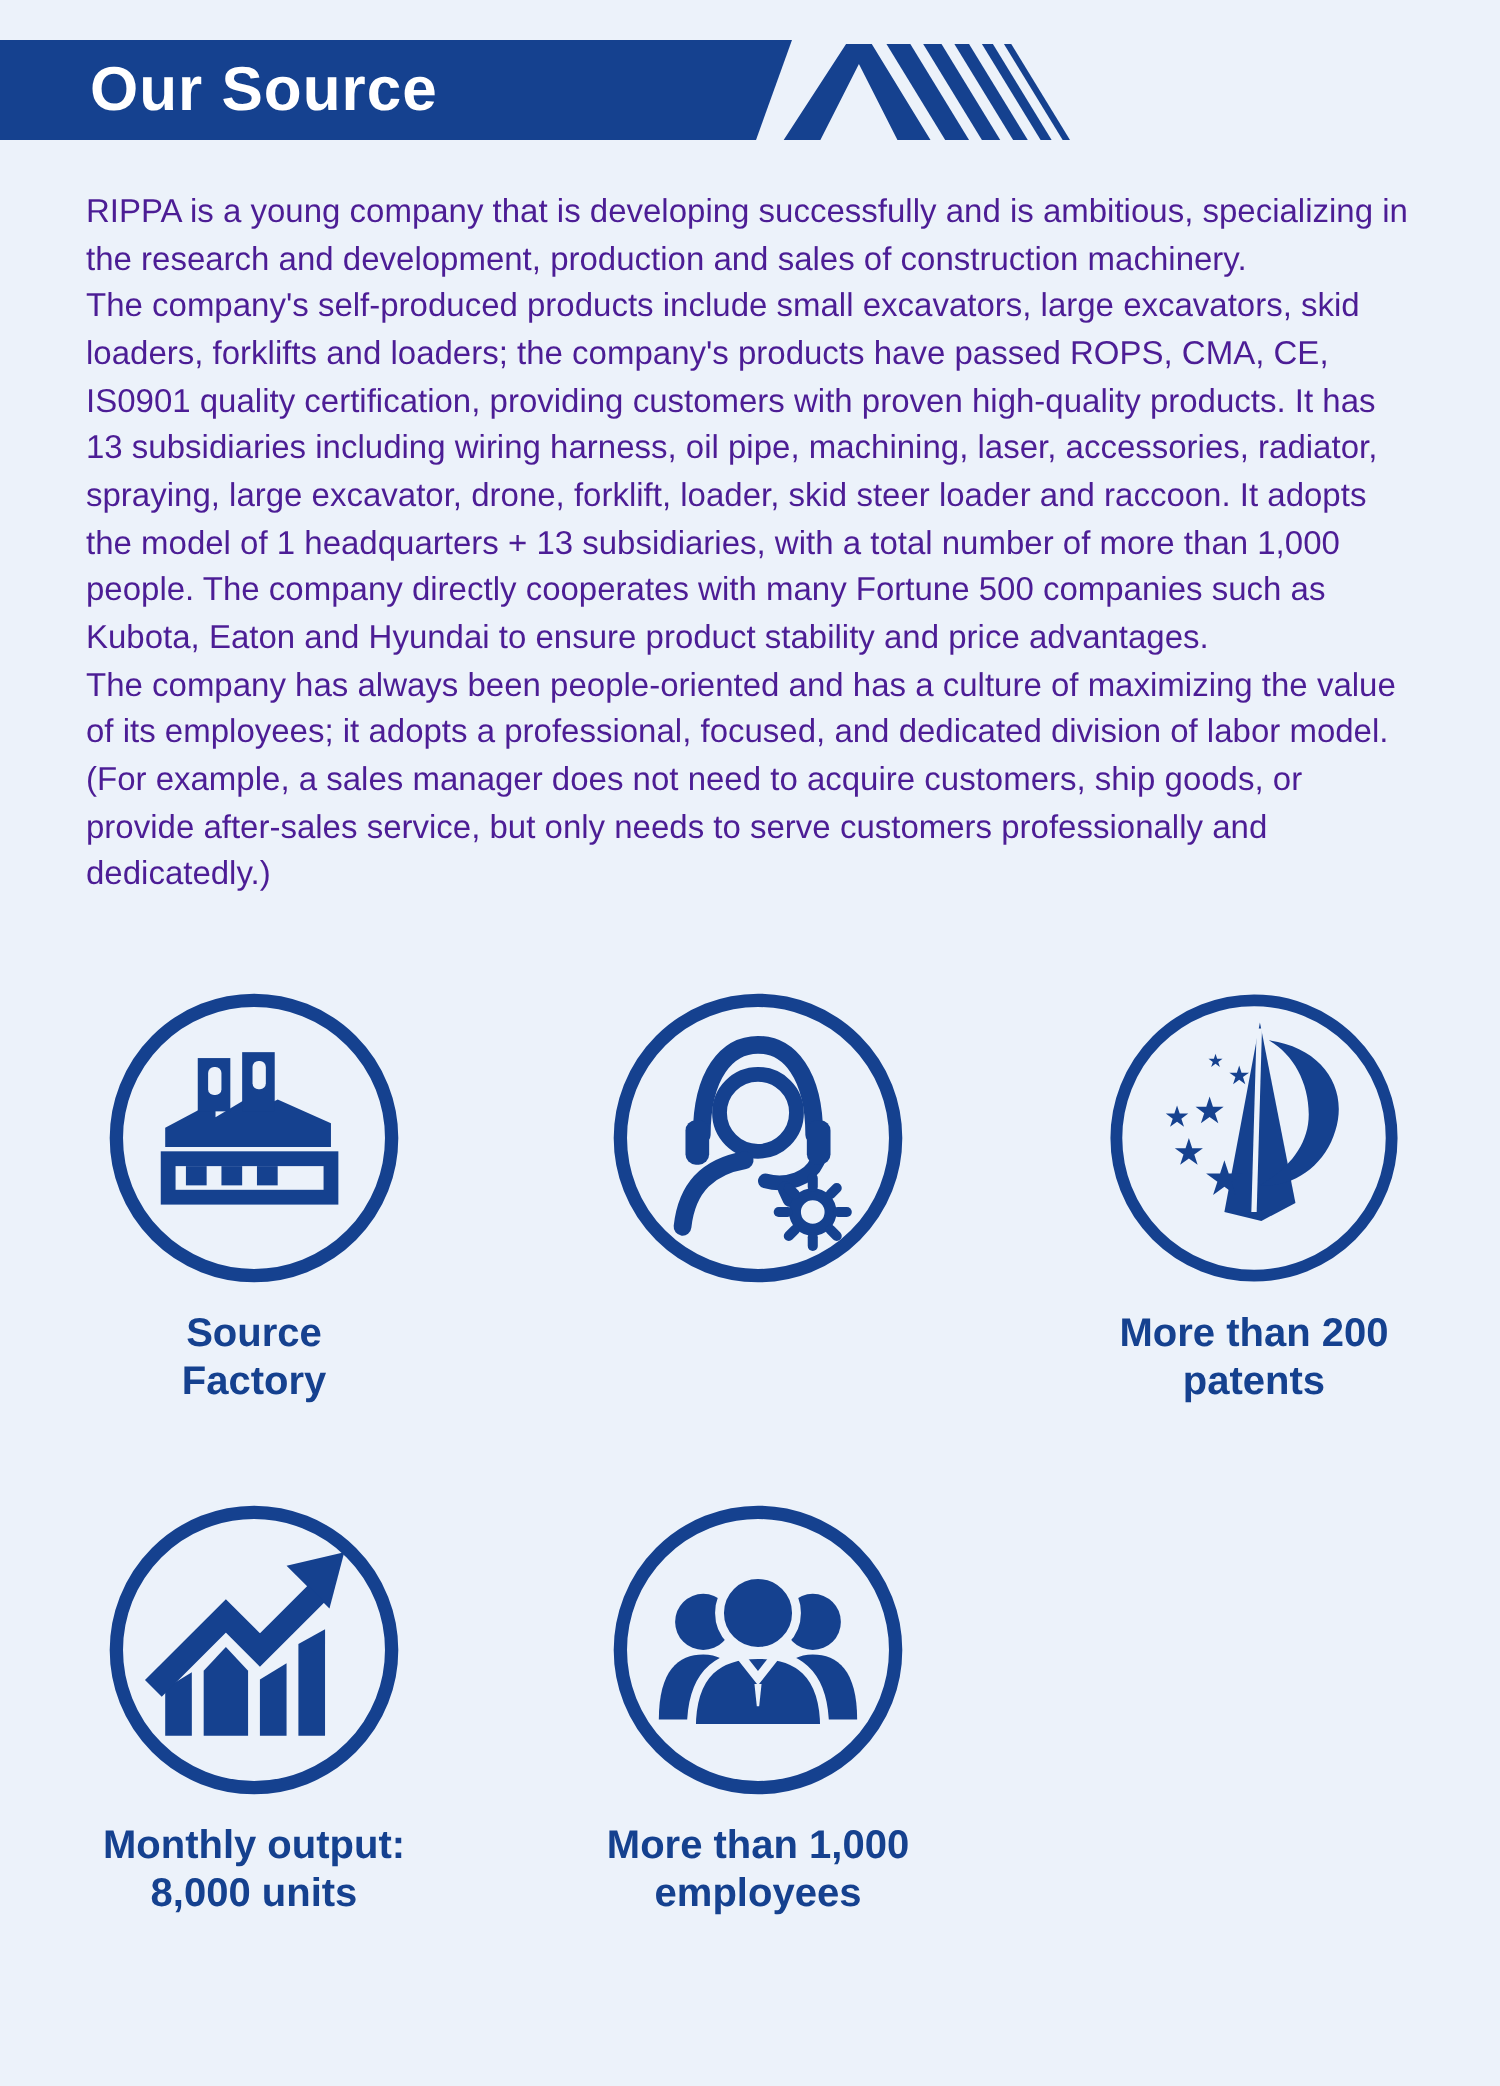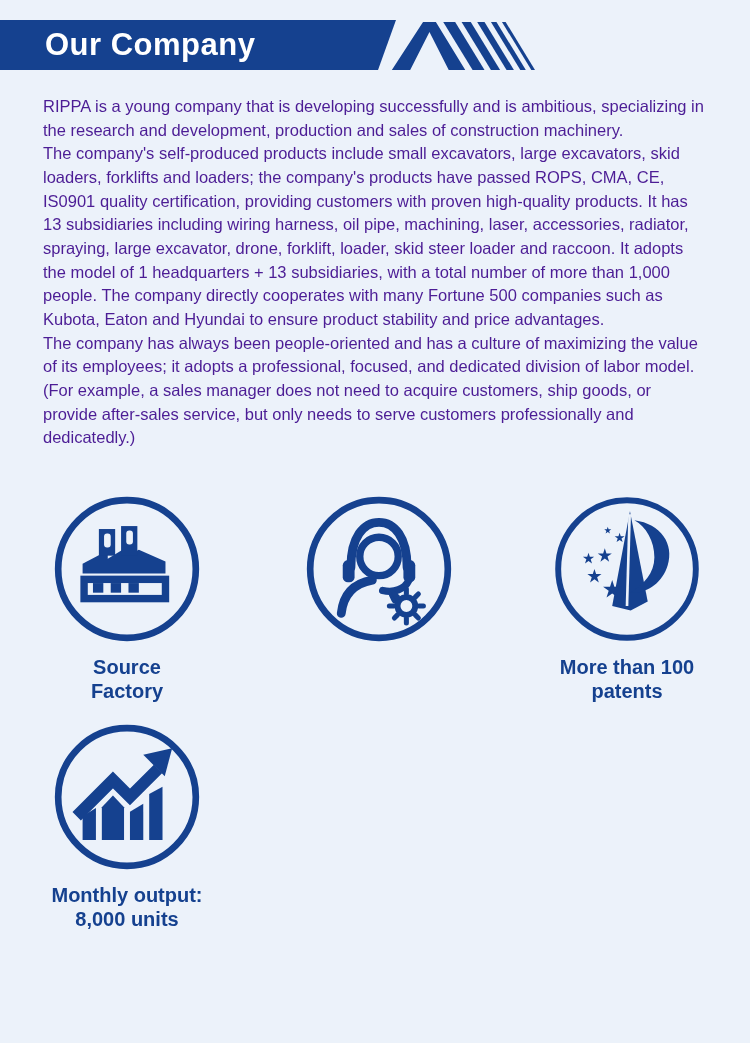--- a/index.html
+++ b/index.html
@@ -26,39 +26,39 @@
   
   .about {
     margin:25px 41px 0 43px;
     color:#4c1d95; font-size:16.5px; line-height:1.435;
   }
   .about p { margin:0; }
   
   .features {
     display:grid;
     grid-template-columns:254px 250px 246px;
-    row-gap:20px;
+    row-gap:48px;
     margin-top:45px;
   }
   .feature { display:flex; flex-direction:column; align-items:center; }
   .feature svg.badge { width:148px; height:148px; display:block; }
   .ring { fill:none; stroke:#15418f; stroke-width:4.5; }
   .feature-label {
     margin-top:12px;
     color:#15418f; font-size:20px; font-weight:bold;
     text-align:center; line-height:1.2;
     white-space:pre-line;
   }
 </style>
 </head>
 <body>
 
 <div class="header">
   <div class="header-bar">
-    <div class="header-title">Our Company</div>
+    <div class="header-title">Our Source</div>
   </div>
   <svg class="header-deco" viewBox="0 0 158 50" preserveAspectRatio="none">
     <g fill="#15418f">
       <path fill-rule="evenodd" d="M2,50 L36,2 L50,2 L82,50 Z M22,50 L43,12 L64,50 Z"></path>
       <path d="M58,2 h13 L103,50 h-13 Z"></path>
       <path d="M78,2 h10 L120,50 h-10 Z"></path>
       <path d="M95,2 h8 L135,50 h-8 Z"></path>
       <path d="M110,2 h6 L148,50 h-6 Z"></path>
       <path d="M122,2 h4 L158,50 h-4 Z"></path>
     </g>
@@ -126,35 +126,54 @@
         <path d="M55,17 C73,19.5 82,33 77.5,47.5 C74,59.5 63,67 52,66 C61.5,60.5 68.5,52.5 68.5,42 C68.5,31 63,21.5 55,17 Z"></path>
         <path transform="translate(40 64) scale(6.5)" d="M0,-1 L0.225,-0.31 L0.95,-0.31 L0.365,0.12 L0.59,0.81 L0,0.38 L-0.59,0.81 L-0.365,0.12 L-0.95,-0.31 L-0.225,-0.31 Z"></path>
         <path transform="translate(28 55) scale(5)" d="M0,-1 L0.225,-0.31 L0.95,-0.31 L0.365,0.12 L0.59,0.81 L0,0.38 L-0.59,0.81 L-0.365,0.12 L-0.95,-0.31 L-0.225,-0.31 Z"></path>
         <path transform="translate(24 43) scale(4)" d="M0,-1 L0.225,-0.31 L0.95,-0.31 L0.365,0.12 L0.59,0.81 L0,0.38 L-0.59,0.81 L-0.365,0.12 L-0.95,-0.31 L-0.225,-0.31 Z"></path>
         <path transform="translate(35 41) scale(5)" d="M0,-1 L0.225,-0.31 L0.95,-0.31 L0.365,0.12 L0.59,0.81 L0,0.38 L-0.59,0.81 L-0.365,0.12 L-0.95,-0.31 L-0.225,-0.31 Z"></path>
         <path transform="translate(45 29) scale(3.5)" d="M0,-1 L0.225,-0.31 L0.95,-0.31 L0.365,0.12 L0.59,0.81 L0,0.38 L-0.59,0.81 L-0.365,0.12 L-0.95,-0.31 L-0.225,-0.31 Z"></path>
         <path transform="translate(37 24) scale(2.5)" d="M0,-1 L0.225,-0.31 L0.95,-0.31 L0.365,0.12 L0.59,0.81 L0,0.38 L-0.59,0.81 L-0.365,0.12 L-0.95,-0.31 L-0.225,-0.31 Z"></path>
       </g>
       <path d="M51.8,13 L50,75" stroke="#ecf2fa" stroke-width="1.8" fill="none"></path>
     </svg>
-    <div class="feature-label">More than 100
+    <div class="feature-label">More than 200
 patents</div>
   </div>
 
 
   <div class="feature">
     <svg class="badge" viewBox="0 0 100 100">
       <circle class="ring" cx="50" cy="50" r="46.5"></circle>
       <g fill="#15418f">
         <path d="M20,79 L20,63 L29,57.5 L29,79 Z"></path>
         <path d="M33,79 L33,57 L40.5,49 L48,57 L48,79 Z"></path>
         <path d="M52,79 L52,60 L61,54.5 L61,79 Z"></path>
         <path d="M65,79 L65,48 L74,43 L74,79 Z"></path>
         <path d="M80.5,17 L61,21.5 L75.5,36 Z"></path>
       </g>
       <path d="M16,63 L40.5,38.5 L52,50 L71,31" fill="none" stroke="#15418f" stroke-width="8"></path>
     </svg>
     <div class="feature-label">Monthly output:
 8,000 units</div>
   </div>
 
+  <div class="feature">
+    <svg class="badge" viewBox="0 0 100 100">
+      <circle class="ring" cx="50" cy="50" r="46.5"></circle>
+      <g fill="#15418f">
+        <circle cx="31.5" cy="40.5" r="9.5"></circle>
+        <path d="M16.5,73.5 C16.5,57 23,51.5 31.5,51.5 C36,51.5 40,53.5 42.5,57 L42.5,73.5 Z"></path>
+        <circle cx="68.5" cy="40.5" r="9.5"></circle>
+        <path d="M83.5,73.5 C83.5,57 77,51.5 68.5,51.5 C64,51.5 60,53.5 57.5,57 L57.5,73.5 Z"></path>
+      </g>
+      <g fill="#15418f" stroke="#ecf2fa" stroke-width="3">
+        <circle cx="50" cy="37.5" r="13"></circle>
+        <path d="M27.5,76.5 C27.5,57.5 37,51.5 50,51.5 C63,51.5 72.5,57.5 72.5,76.5 Z"></path>
+      </g>
+      <path d="M44.5,52.5 L50,59.5 L55.5,52.5" fill="none" stroke="#ecf2fa" stroke-width="3"></path>
+      <path d="M48.8,61.5 L51.2,61.5 L50.4,69 L49.6,69 Z" fill="#ecf2fa"></path>
+    </svg>
+    <div class="feature-label">More than 1,000
+employees</div>
+  </div>
 
 </div>
 
 </body></html>

